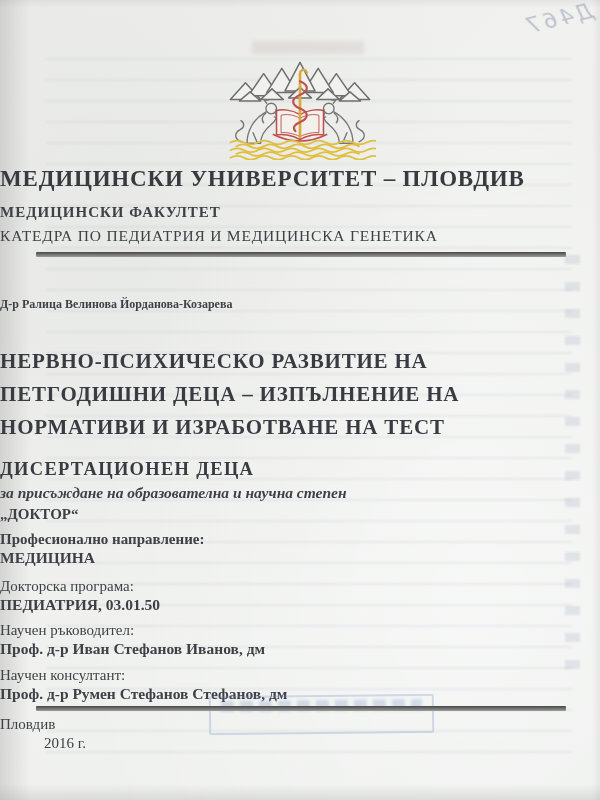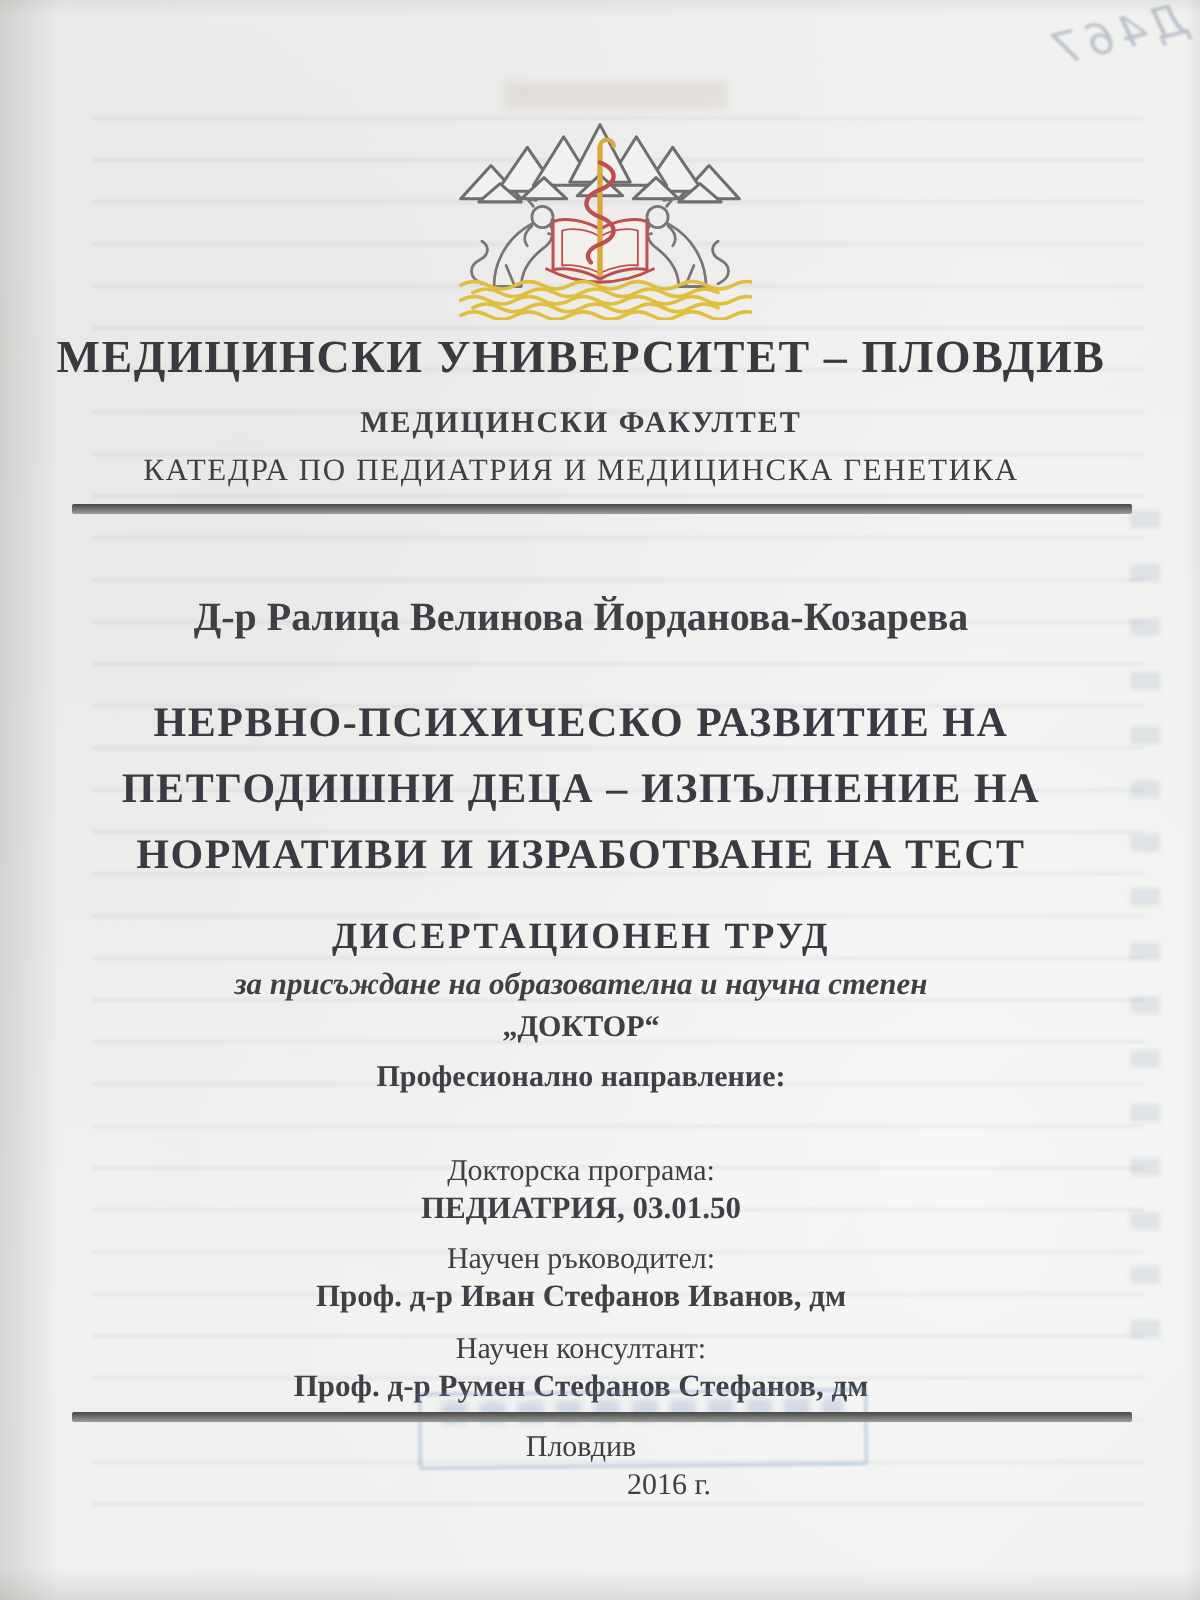--- a/index.html
+++ b/index.html
@@ -40,29 +40,29 @@
   .handwriting{
     position:absolute;right:6px;top:6px;
     font-family:"DejaVu Sans",sans-serif;font-style:italic;font-size:22px;
     color:rgba(112,124,150,0.40);
     transform:scaleX(-1) rotate(14deg);letter-spacing:3px;
     filter:blur(0.6px);
   }
 
   .logo{position:absolute;left:50%;top:54px;transform:translateX(-50%);}
 
-  .txt{position:absolute;left:0;width:581px;text-align:center;color:#3f4046;line-height:1.1;}
+  .txt{position:absolute;left:0;width:581px;color:#3f4046;line-height:1.1;}
   .institution{top:166px;font-size:23px;font-weight:700;letter-spacing:0.8px;color:#393a40;}
   .faculty{top:204px;font-size:15px;font-weight:700;letter-spacing:1px;}
   .department{top:227px;font-size:15.5px;letter-spacing:0.8px;}
   .rule{position:absolute;left:36px;width:530px;height:5px;
     background:linear-gradient(to bottom,#474747,#9d9d9a);border-radius:1px;}
   .rule-top{top:252px;}
   .rule-bottom{top:706px;}
-  .author{top:298px;font-size:20px;font-weight:700;}
+  .author{top:298px;font-size:12px;font-weight:700;}
   .title-line{font-size:21px;font-weight:700;letter-spacing:0.8px;color:#3a3b42;}
   .tl1{top:350px;} .tl2{top:383px;} .tl3{top:416px;}
   .worktype{top:459px;font-size:18.5px;font-weight:700;letter-spacing:1.3px;color:#3a3b42;}
   .purpose{top:484px;font-size:15.5px;font-style:italic;font-weight:700;}
   .degree{top:506px;font-size:15px;font-weight:700;}
   .lbl{font-size:15px;}
   .val{font-size:15.5px;font-weight:700;}
   .field-lbl{top:531px;font-weight:bold;} .field-val{top:549px;}
   .program-lbl{top:578px;} .program-val{top:596px;}
   .sup-lbl{top:622px;} .sup-val{top:640px;}
@@ -159,25 +159,26 @@
   <div class="txt department">КАТЕДРА ПО ПЕДИАТРИЯ И МЕДИЦИНСКА ГЕНЕТИКА</div>
 
   <div class="rule rule-top"></div>
 
   <div class="txt author">Д-р Ралица Велинова Йорданова-Козарева</div>
 
   <div class="txt title-line tl1">НЕРВНО-ПСИХИЧЕСКО РАЗВИТИЕ НА</div>
   <div class="txt title-line tl3">НОРМАТИВИ И ИЗРАБОТВАНЕ НА ТЕСТ</div>
   <div class="txt title-line tl2">ПЕТГОДИШНИ ДЕЦА – ИЗПЪЛНЕНИЕ НА</div>
 
-  <div class="txt worktype">ДИСЕРТАЦИОНЕН ТРУД</div>
+  <div class="txt worktype">ДИСЕРТАЦИОНЕН ДЕЦА</div>
   <div class="txt purpose">за присъждане на образователна и научна степен</div>
   <div class="txt degree">„ДОКТОР“</div>
 
   <div class="txt lbl field-lbl">Професионално направление:</div>
+  <div class="txt val field-val">МЕДИЦИНА</div>
 
   <div class="txt lbl program-lbl">Докторска програма:</div>
   <div class="txt val program-val">ПЕДИАТРИЯ, 03.01.50</div>
 
   <div class="txt val sup-val">Проф. д-р Иван Стефанов Иванов, дм</div>
   <div class="txt lbl sup-lbl">Научен ръководител:</div>
 
   <div class="txt lbl cons-lbl">Научен консултант:</div>
   <div class="txt val cons-val">Проф. д-р Румен Стефанов Стефанов, дм</div>
 

